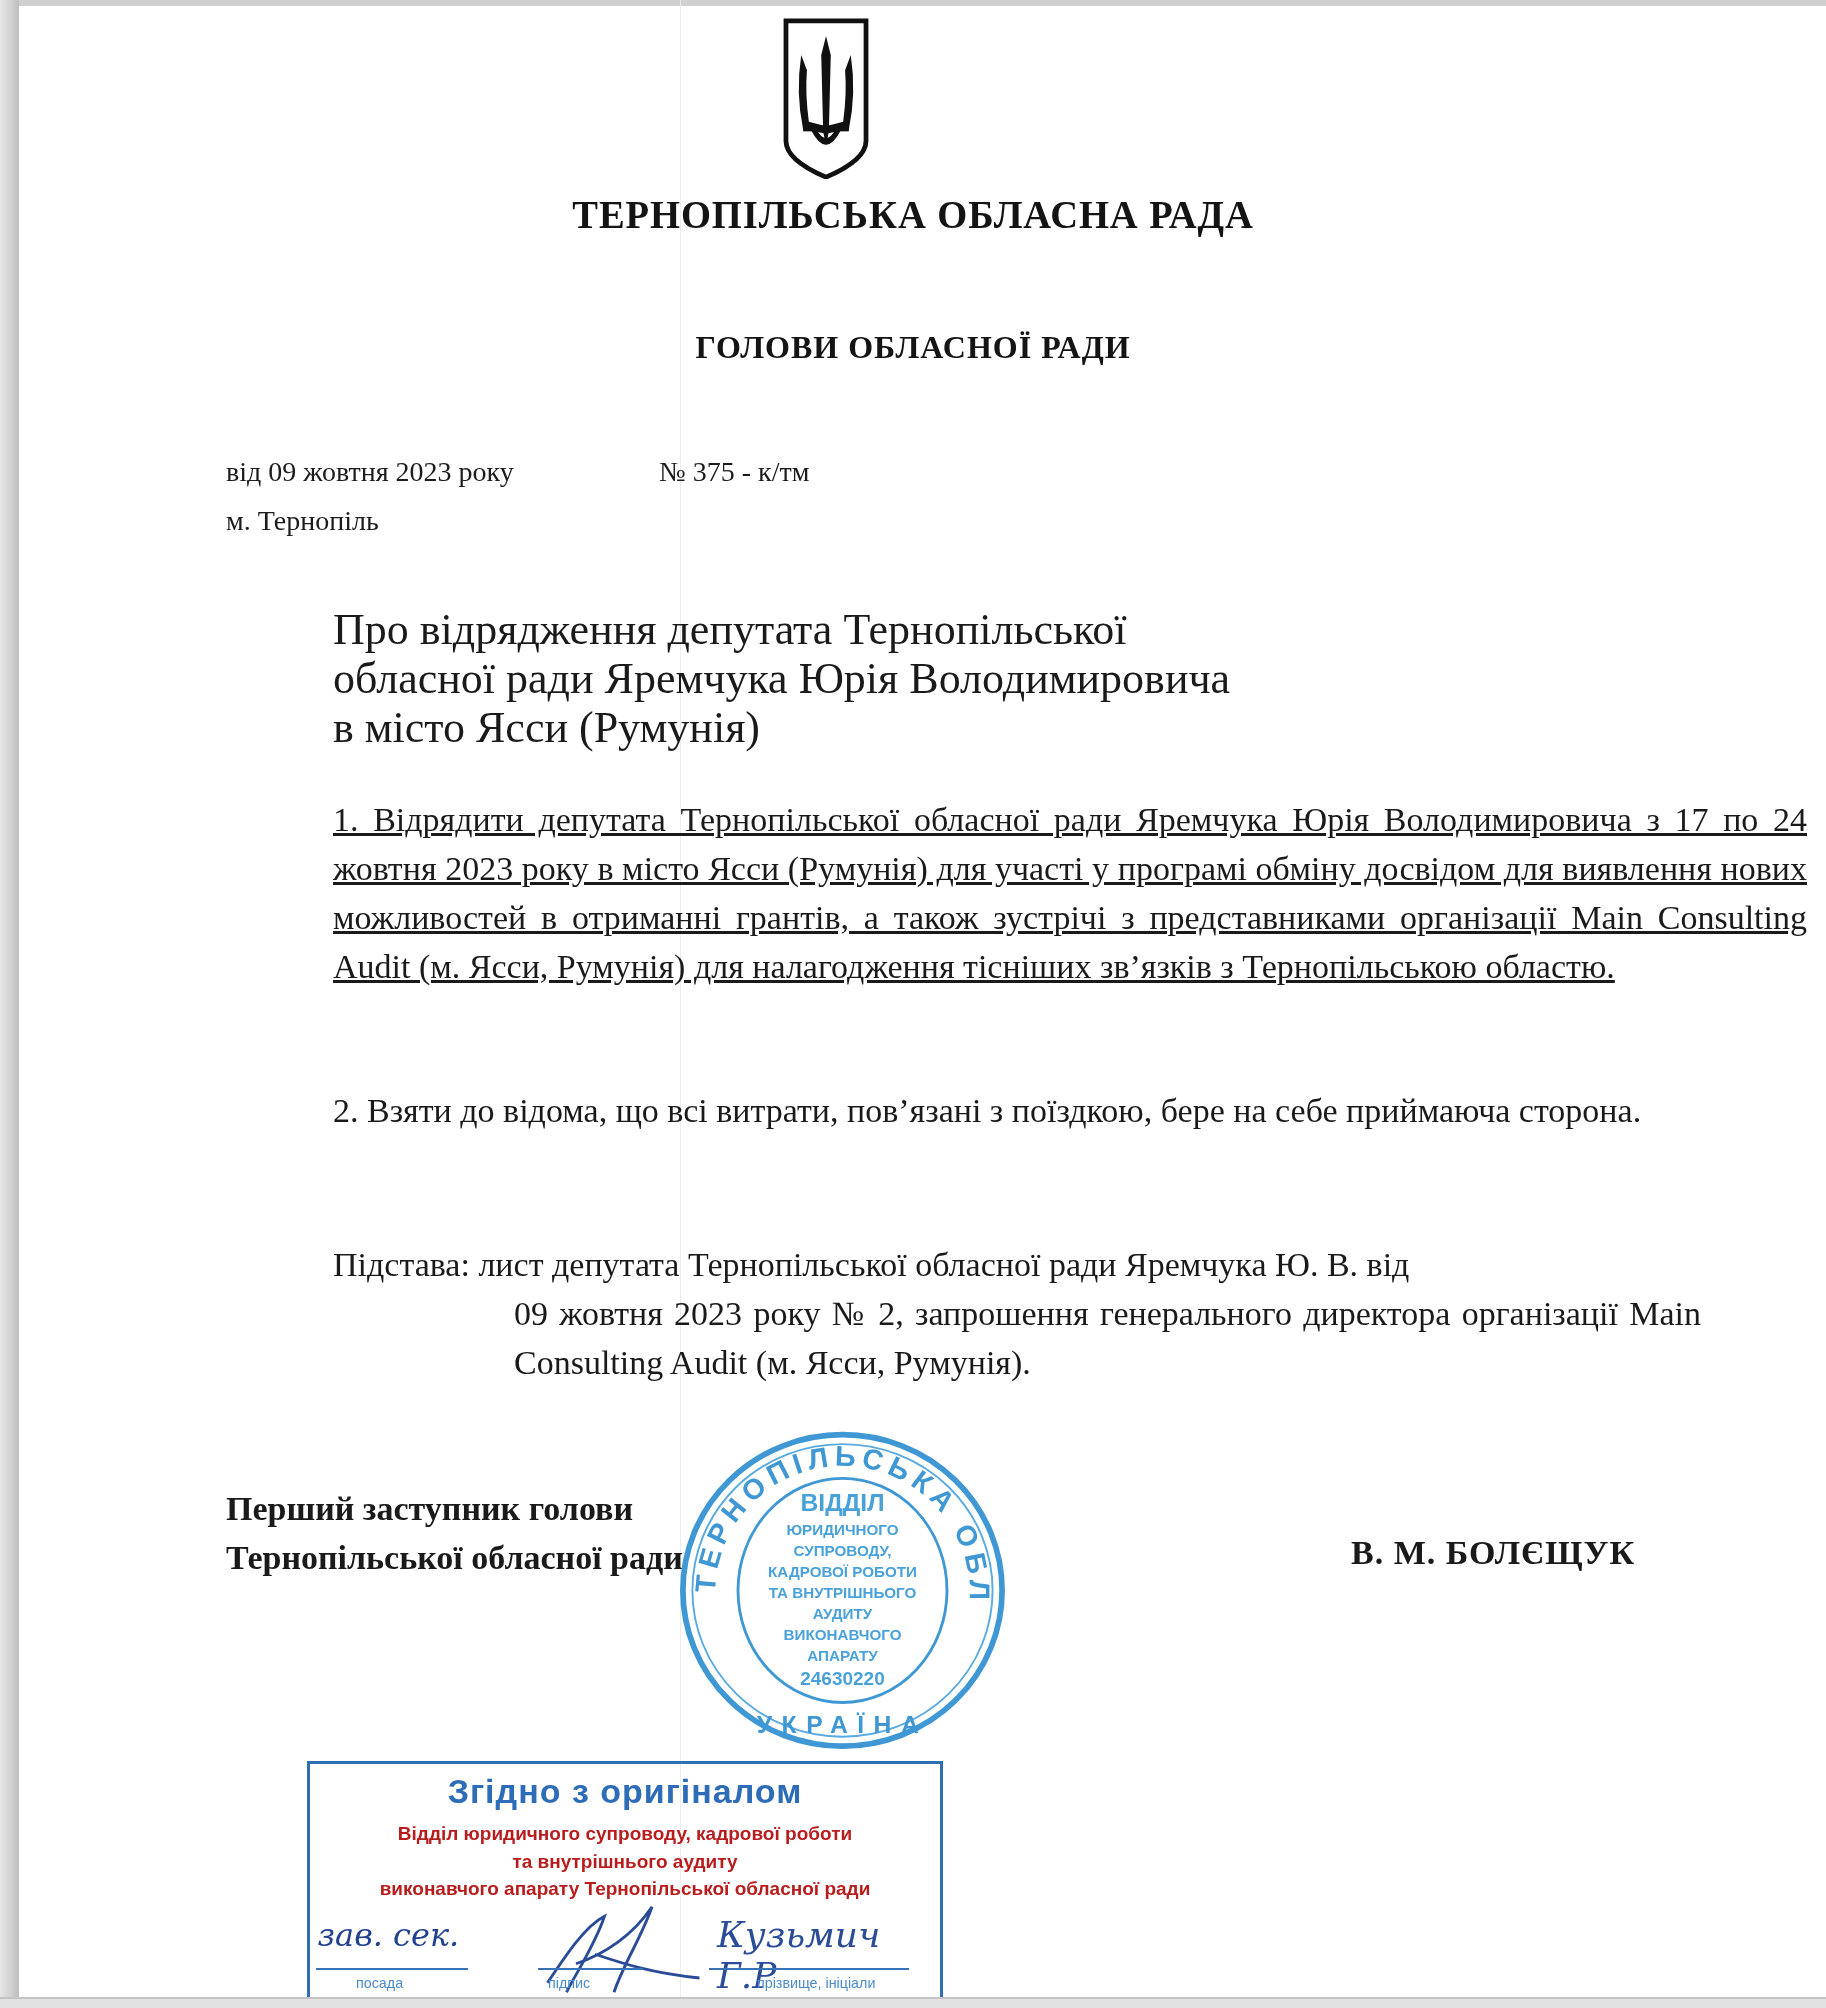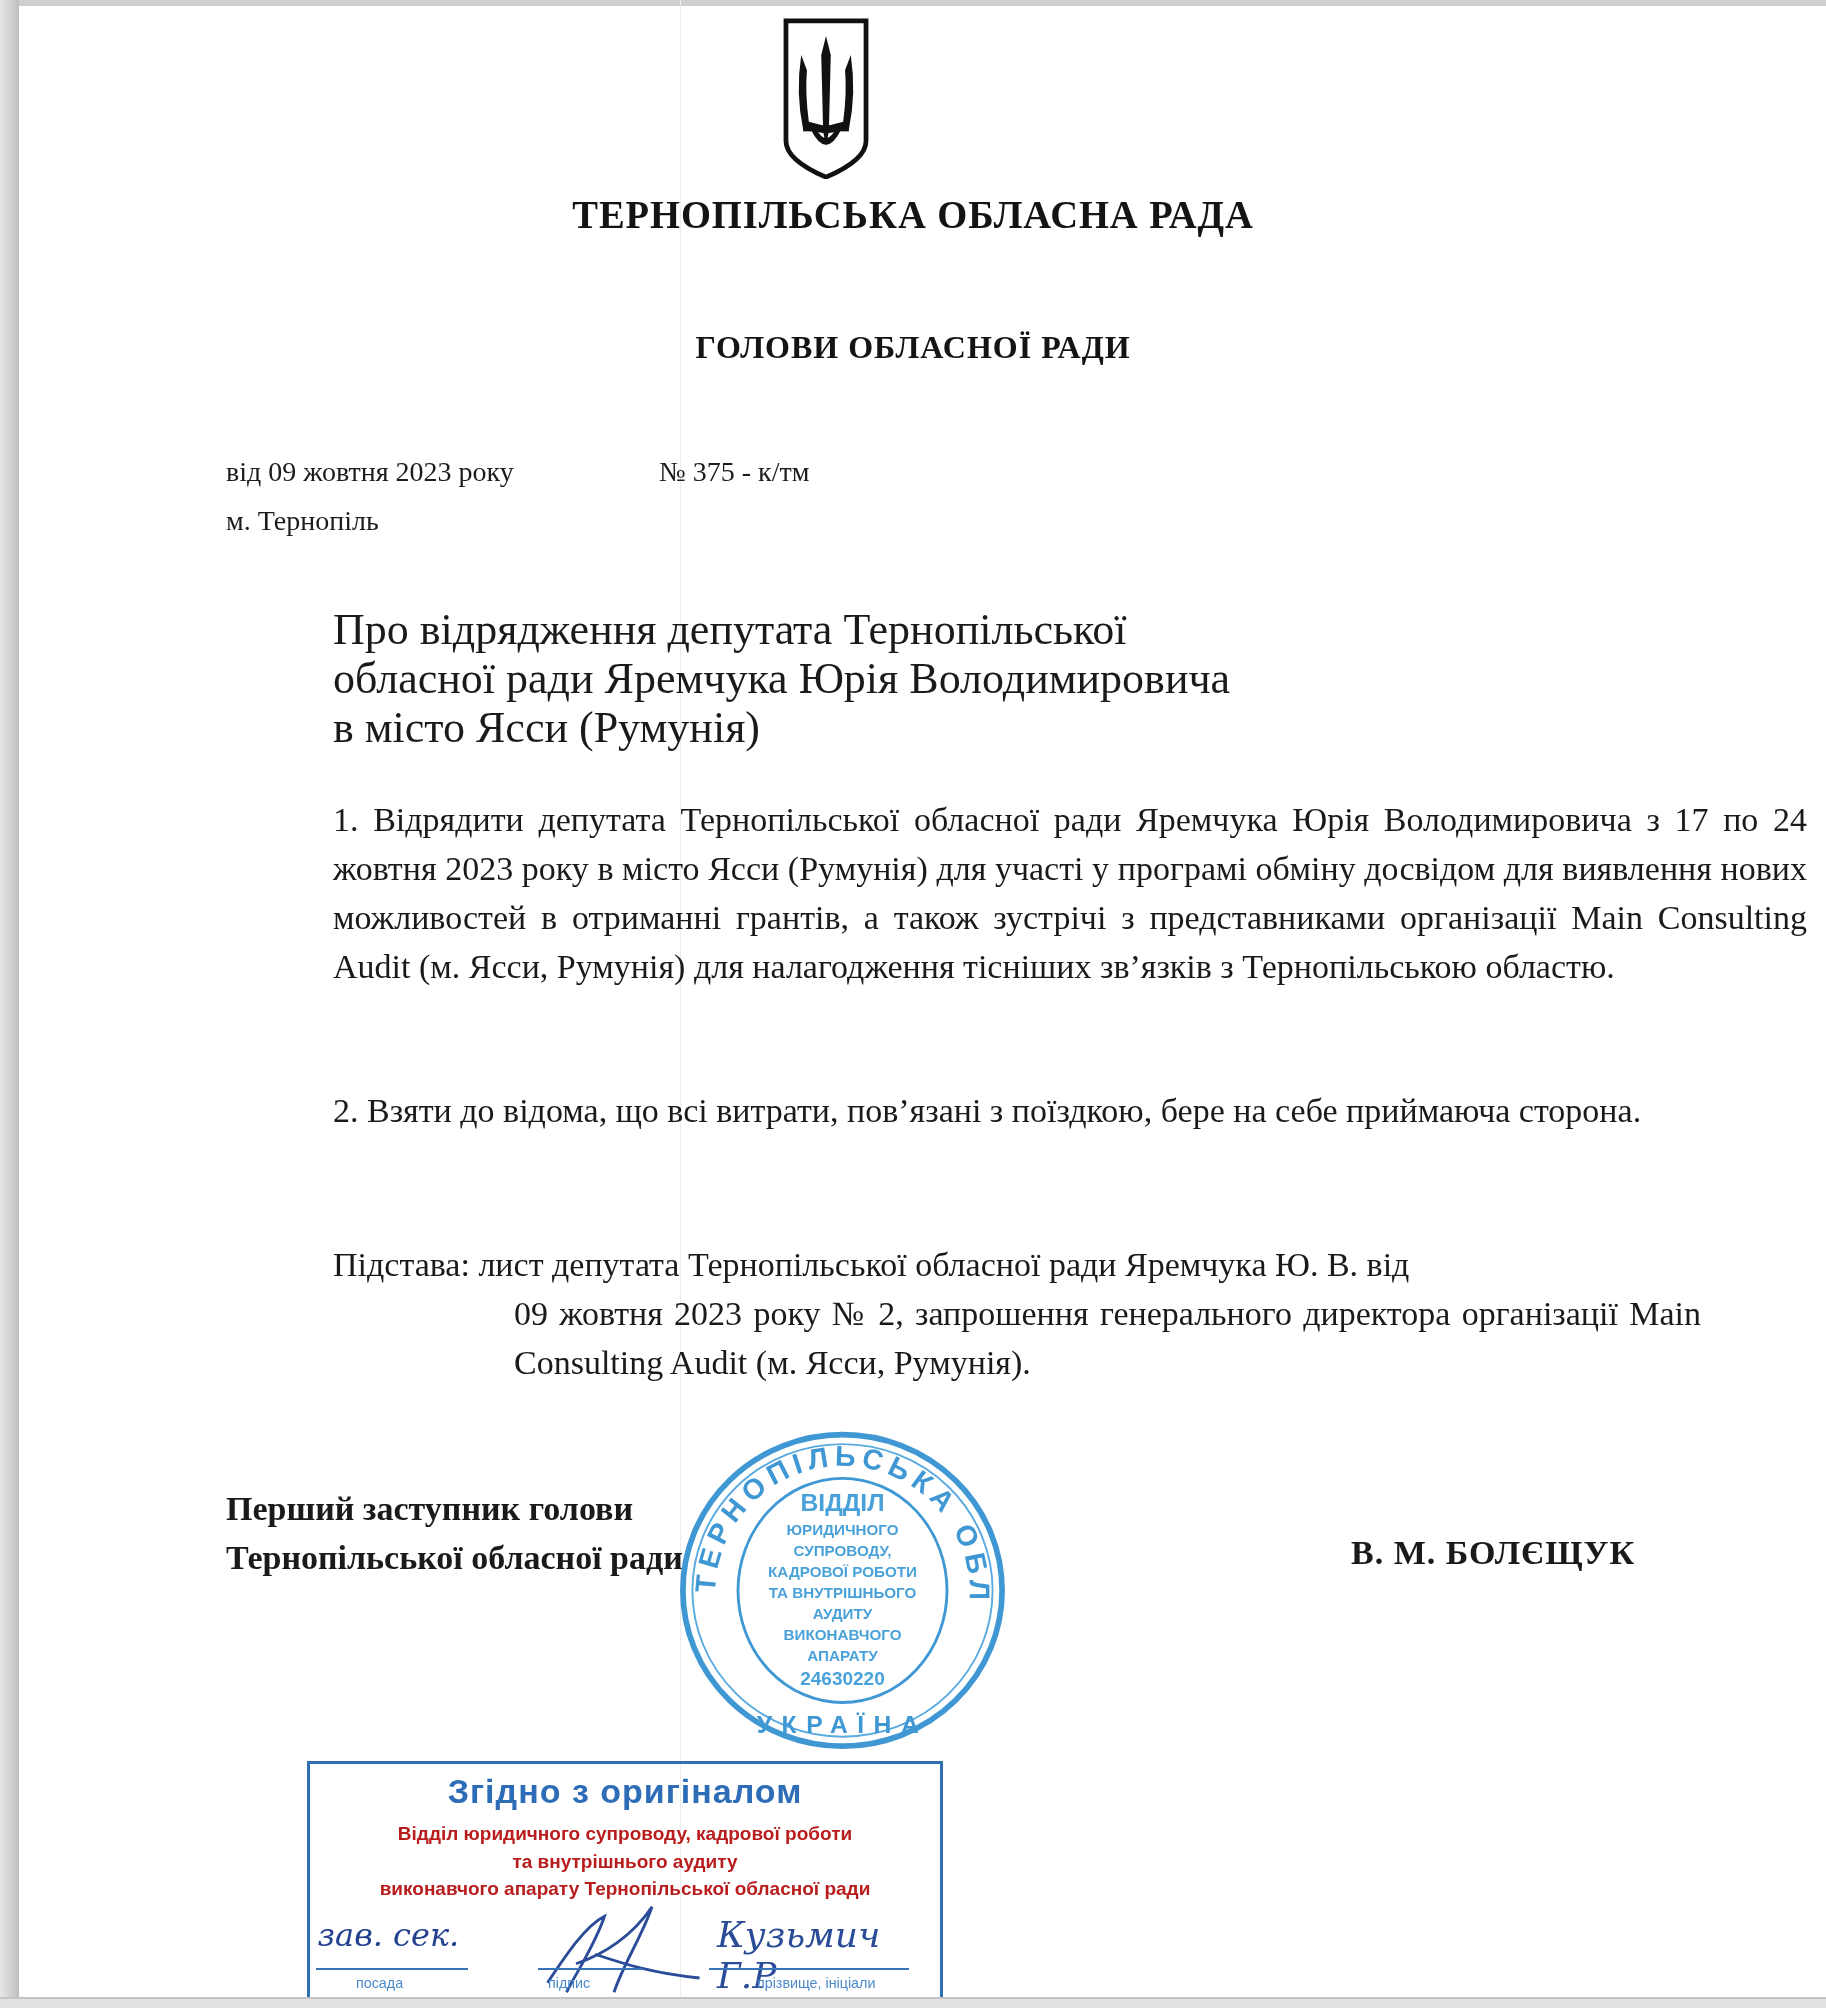--- a/index.html
+++ b/index.html
@@ -24,21 +24,21 @@
   .hdr-sub { top: 329px; font-size: 32px; letter-spacing: 1px; }
 
   .t { position: absolute; font-size: 28px; line-height: 1.0; white-space: nowrap; color: #1c1c1c; }
   .meta-date { left: 226px; top: 458px; }
   .meta-number { left: 659px; top: 458px; }
   .meta-city { left: 226px; top: 507px; }
 
   .subject { position: absolute; left: 333px; top: 605px; font-size: 44px; line-height: 49px; }
 
   .body-par { position: absolute; left: 226px; width: 1474px; font-size: 34px; line-height: 49px; text-align: justify; text-align-last: left; }
-  .p1 { top: 795px; }
+  .p1 { top: 795px; text-decoration: underline; }
   .p2 { top: 1086px; }
   .indent { padding-left: 107px; }
 
   .basis { position: absolute; left: 333px; top: 1240px; width: 1368px; font-size: 34px; line-height: 49px; }
   .basis-label { display: inline; }
   .basis-cont { display: block; padding-left: 181px; text-align: justify; text-align-last: left; }
 
   .sig-pos { position: absolute; left: 226px; top: 1484px; font-size: 34px; line-height: 49px; font-weight: bold; }
   .sig-name { position: absolute; left: 1351px; top: 1534px; font-size: 34px; font-weight: bold; letter-spacing: 1px; }
 

